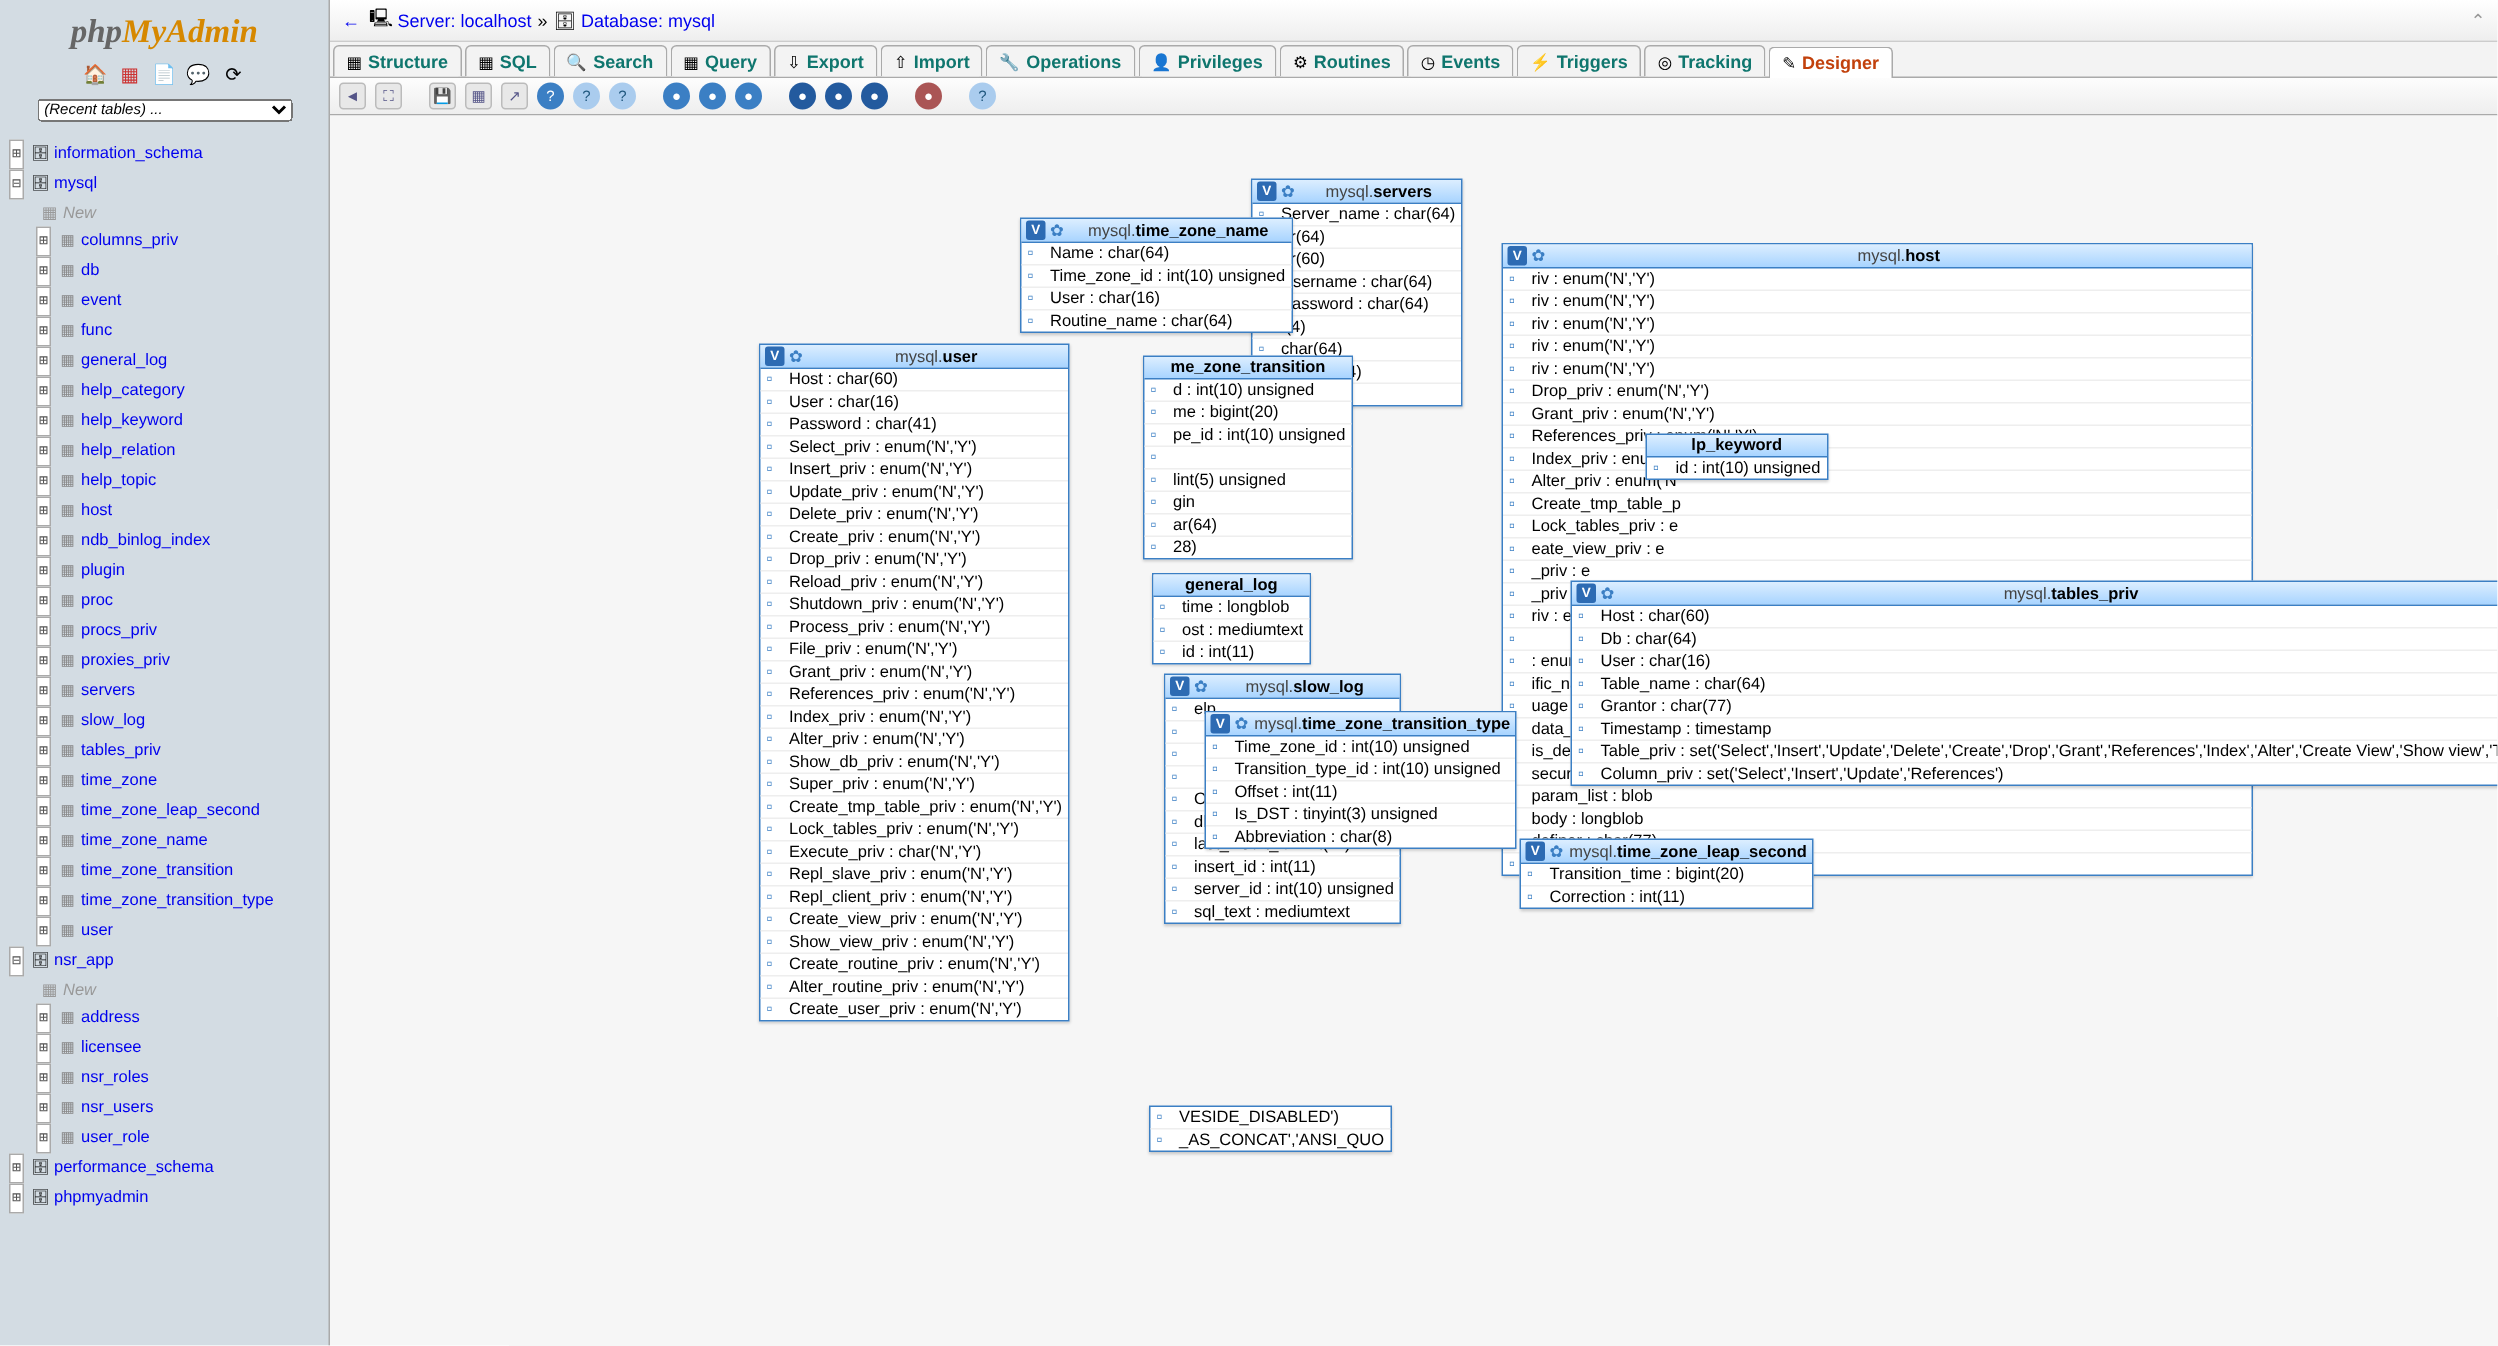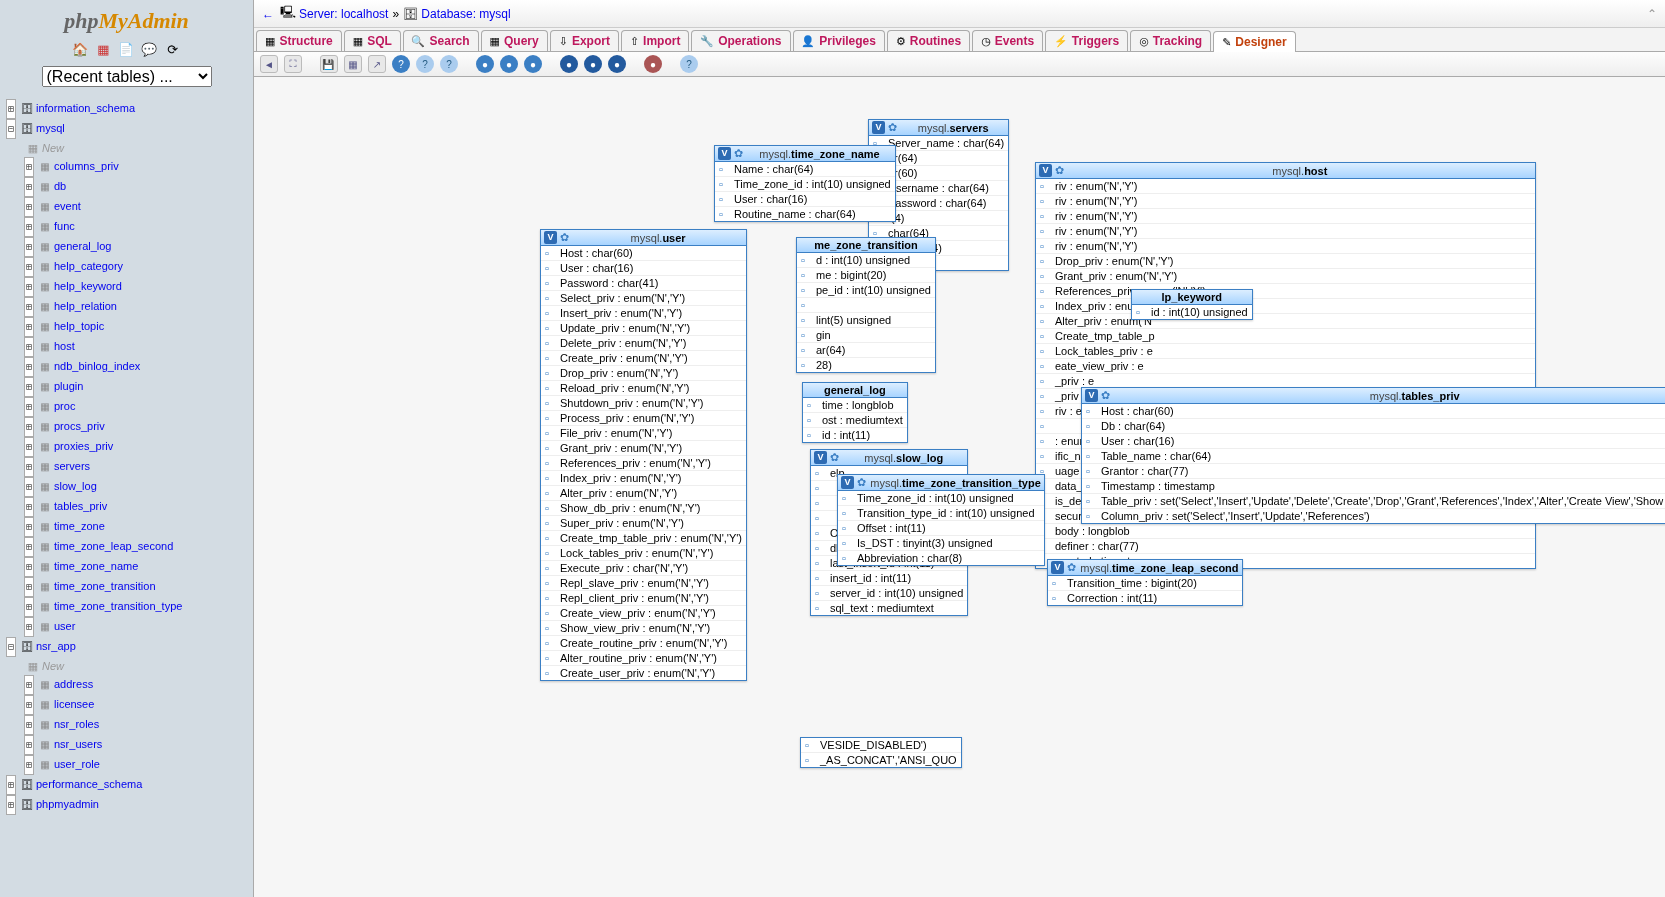--- a/index.html
+++ b/index.html
@@ -1,25 +1,25 @@
 <!DOCTYPE html>
 <html><head>
 <meta charset="utf-8">
 <style>
 * { box-sizing: border-box; margin: 0; padding: 0; }
 body { font-family: sans-serif; font-size: 11px; background: #fff; overflow: hidden; }
 .app { display: flex; width: 1665px; height: 897px; }
-.sidebar { width: 254px; background: #d3dce3; border-right: 1px solid #aaa; display: flex; flex-direction: column; }
+.sidebar { width: 220px; background: #d3dce3; border-right: 1px solid #aaa; display: flex; flex-direction: column; }
 .logo { text-align: center; padding: 8px 0 4px; font-family: Georgia, serif; font-size: 22px; font-weight: bold; font-style: italic; }
 .logo .php { color: #666; }
 .logo .my { color: #d68800; }
 .logo .admin { color: #d68800; }
 .sidebar-icons { text-align: center; padding: 4px 0 8px; }
 .sidebar-icons span { display: inline-block; width: 16px; height: 16px; margin: 0 2px; font-size: 13px; cursor: pointer; }
-.recent-sel { margin: 0 auto 8px; display: block; width: 170px; font-size: 16px; }
+.recent-sel { margin: 0 auto 8px; display: block; width: 170px; font-size: 10px; font-style: italic; }
 .tree { padding: 4px 0 0 6px; overflow: auto; flex: 1; }
 .tree-node { white-space: nowrap; line-height: 18px; }
 .tree-toggle { display: inline-block; width: 10px; text-align: center; color: #555; cursor: pointer; font-family: monospace; font-size: 10px; border: 1px solid #aaa; background: #fff; margin-right: 2px; }
 .tree-icon { display: inline-block; width: 14px; text-align: center; margin: 0 2px; font-size: 11px; }
 .db-icon::before { content: "🗄"; font-size: 10px; }
 .tbl-icon::before { content: "▦"; color: #888; font-size: 10px; }
 .tree-label { cursor: pointer; color: #00e; }
 .tree-children { padding-left: 18px; }
 .tree-new { font-style: italic; color: #999; }
 
@@ -28,21 +28,21 @@
 .breadcrumb .back { color: #00e; margin-right: 6px; cursor: pointer; }
 .breadcrumb .bc-icon { margin-right: 3px; }
 .breadcrumb a { color: #00e; cursor: pointer; }
 .breadcrumb .sep { margin: 0 4px; }
 .breadcrumb .collapse { margin-left: auto; color: #999; cursor: pointer; }
 
 .tabs { display: flex; background: #f3f3f3; border-bottom: 1px solid #aaa; padding: 2px 2px 0; }
 .tab { display: inline-flex; align-items: center; border: 1px solid #aaa; border-bottom: none; border-radius: 4px 4px 0 0; background: #f3f3f3; padding: 3px 8px; margin-right: 2px; cursor: pointer; font-size: 12px; }
 .tab .tab-icon { margin-right: 4px; font-size: 11px; }
 .tab.active { background: #fff; position: relative; top: 1px; }
-.tab .tab-text { color: #be185d; font-weight: bold; }
+.tab .tab-text { color: #0f766e; font-weight: bold; }
 .tab.active .tab-text { color: #c2410c; }
 
 .toolbar { background: linear-gradient(#fdfdfd,#eee); border-bottom: 1px solid #aaa; padding: 3px 6px; display: flex; gap: 6px; }
 .tbtn { width: 18px; height: 18px; border-radius: 50%; display: inline-flex; align-items: center; justify-content: center; font-size: 10px; cursor: pointer; color: #fff; }
 .tbtn.sq { border-radius: 3px; background: #e8e8e8; border: 1px solid #bbb; color: #558; }
 .tbtn.blue { background: #3b7fc4; }
 .tbtn.blue2 { background: #235a9e; }
 .tbtn.lightblue { background: #aaccee; color: #235a81; }
 .tbtn.magenta { background: #a55; }
 
@@ -367,20 +367,24 @@
           <div class="tblrow">
             <span class="link-icon">▫</span>
             <span>is_deterministic : enum('YES','NO')</span>
           </div>
           <div class="tblrow">
             <span class="link-icon">▫</span>
             <span>security_type : enum('INVOKER','DEFINER')</span>
           </div>
           <div class="tblrow">
             <span class="link-icon">▫</span>
+            <span>param_list : blob</span>
+          </div>
+          <div class="tblrow">
+            <span class="link-icon">▫</span>
             <span>body : longblob</span>
           </div>
           <div class="tblrow">
             <span class="link-icon">▫</span>
             <span>definer : char(77)</span>
           </div>
           <div class="tblrow">
             <span class="link-icon">▫</span>
             <span>created : timestamp</span>
           </div>

